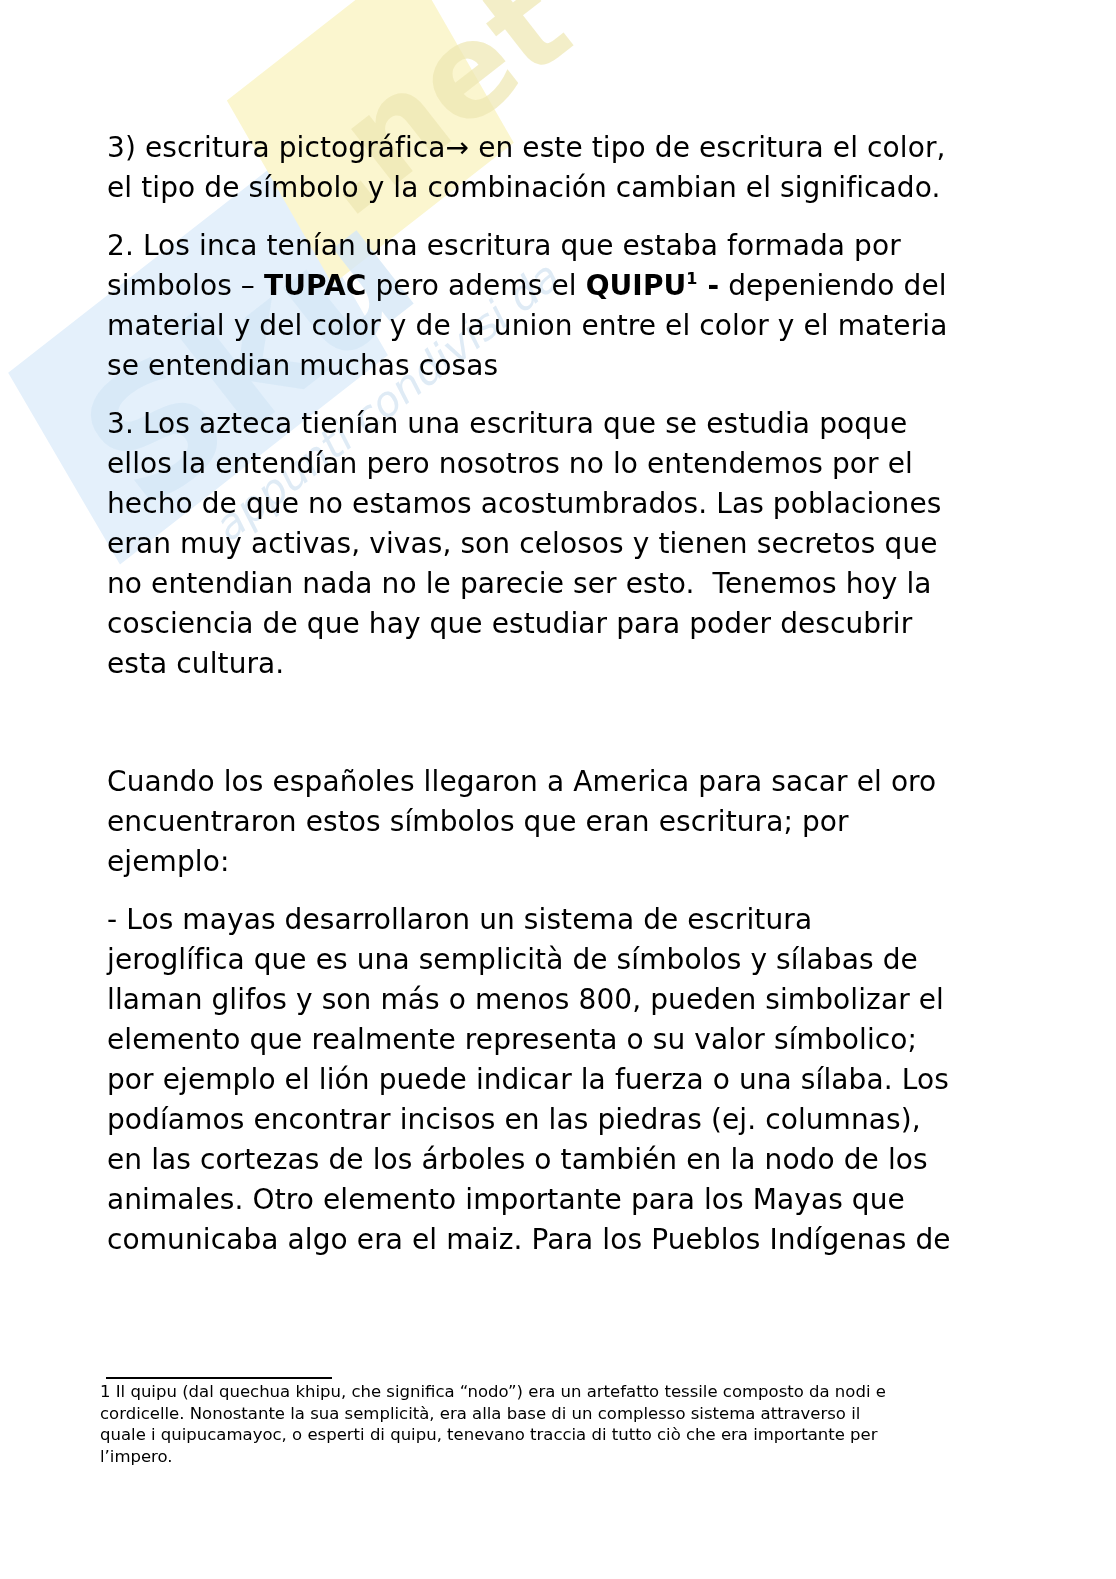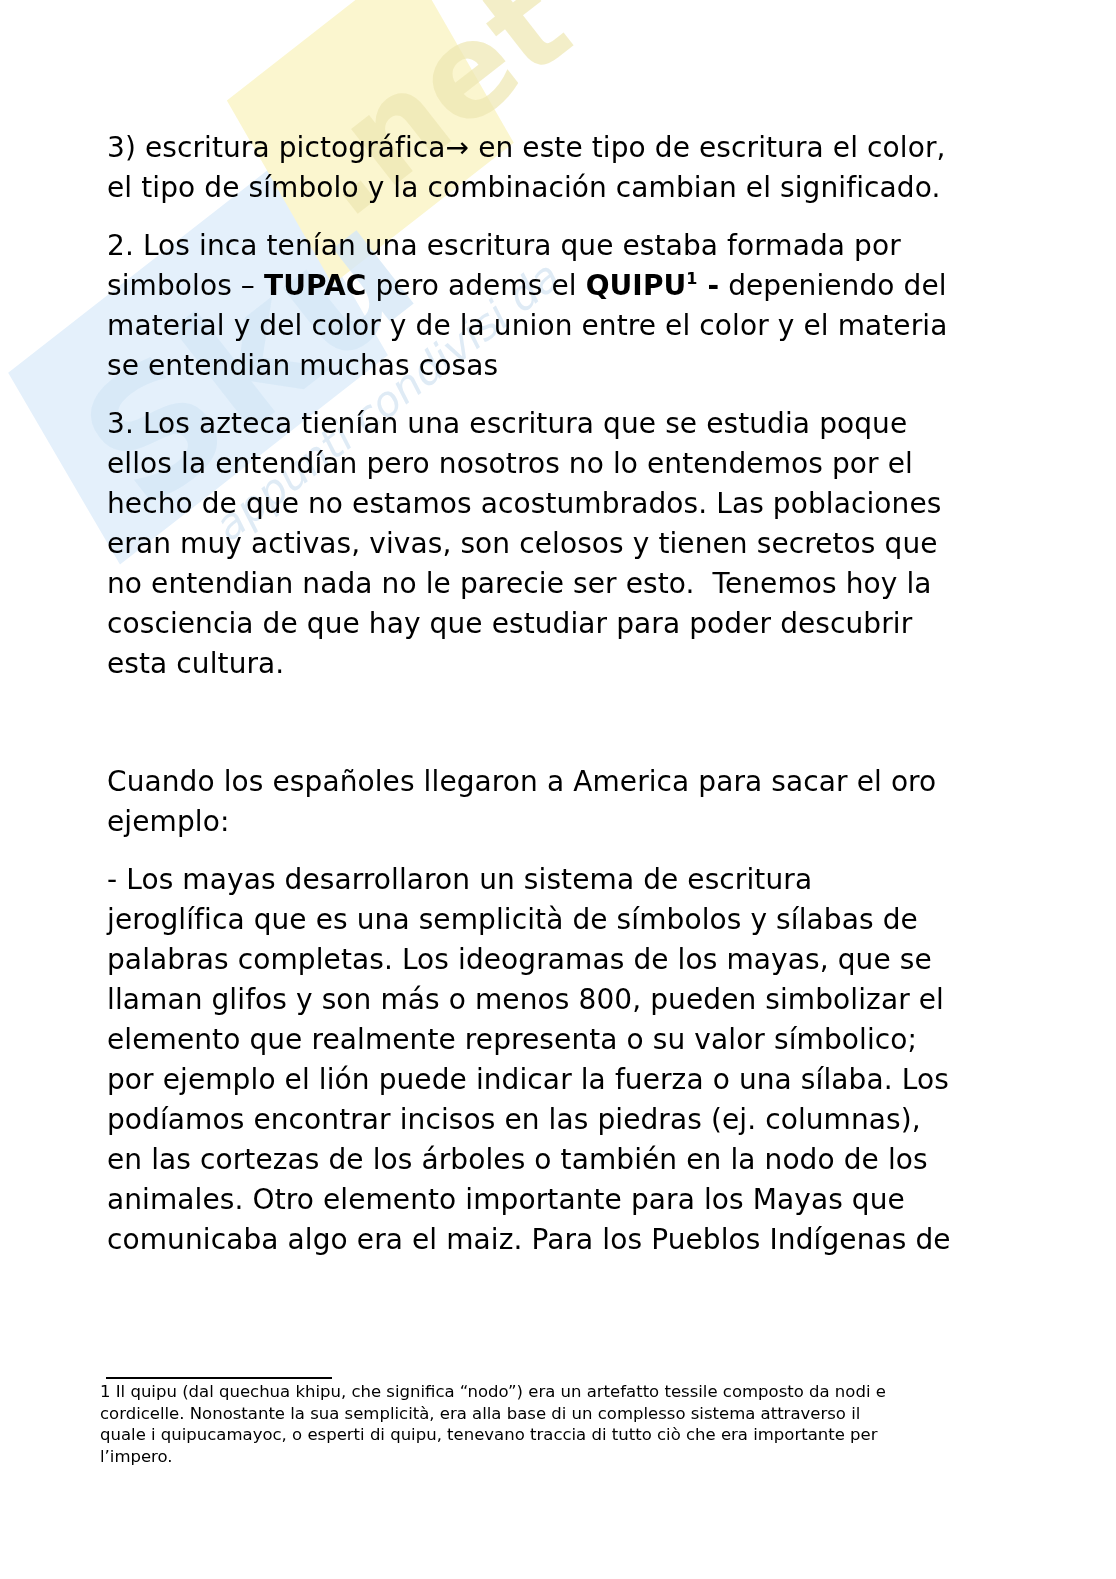--- a/index.html
+++ b/index.html
@@ -108,27 +108,27 @@
     <span class="line">ellos la entendían pero nosotros no lo entendemos por el</span>
     <span class="line">hecho de que no estamos acostumbrados. Las poblaciones</span>
     <span class="line">eran muy activas, vivas, son celosos y tienen secretos que</span>
     <span class="line">no entendian nada no le parecie ser esto.  Tenemos hoy la</span>
     <span class="line">cosciencia de que hay que estudiar para poder descubrir</span>
     <span class="line">esta cultura.</span>
   </p>
 
   <p class="para gap-before">
     <span class="line">Cuando los españoles llegaron a America para sacar el oro</span>
+    <span class="line">encuentraron estos símbolos que eran escritura; por</span>
     <span class="line">ejemplo:</span>
   </p>
 
   <p class="para">
     <span class="line">- Los mayas desarrollaron un sistema de escritura</span>
     <span class="line">jeroglífica que es una semplicità de símbolos y sílabas de</span>
-    <span class="line">palabras completas. Los ideogramas de los mayas, que se</span>
     <span class="line">llaman glifos y son más o menos 800, pueden simbolizar el</span>
     <span class="line">elemento que realmente representa o su valor símbolico;</span>
     <span class="line">por ejemplo el lión puede indicar la fuerza o una sílaba. Los</span>
     <span class="line">podíamos encontrar incisos en las piedras (ej. columnas),</span>
     <span class="line">en las cortezas de los árboles o también en la nodo de los</span>
     <span class="line">animales. Otro elemento importante para los Mayas que</span>
     <span class="line">comunicaba algo era el maiz. Para los Pueblos Indígenas de</span>
   </p>
 
 </main>

